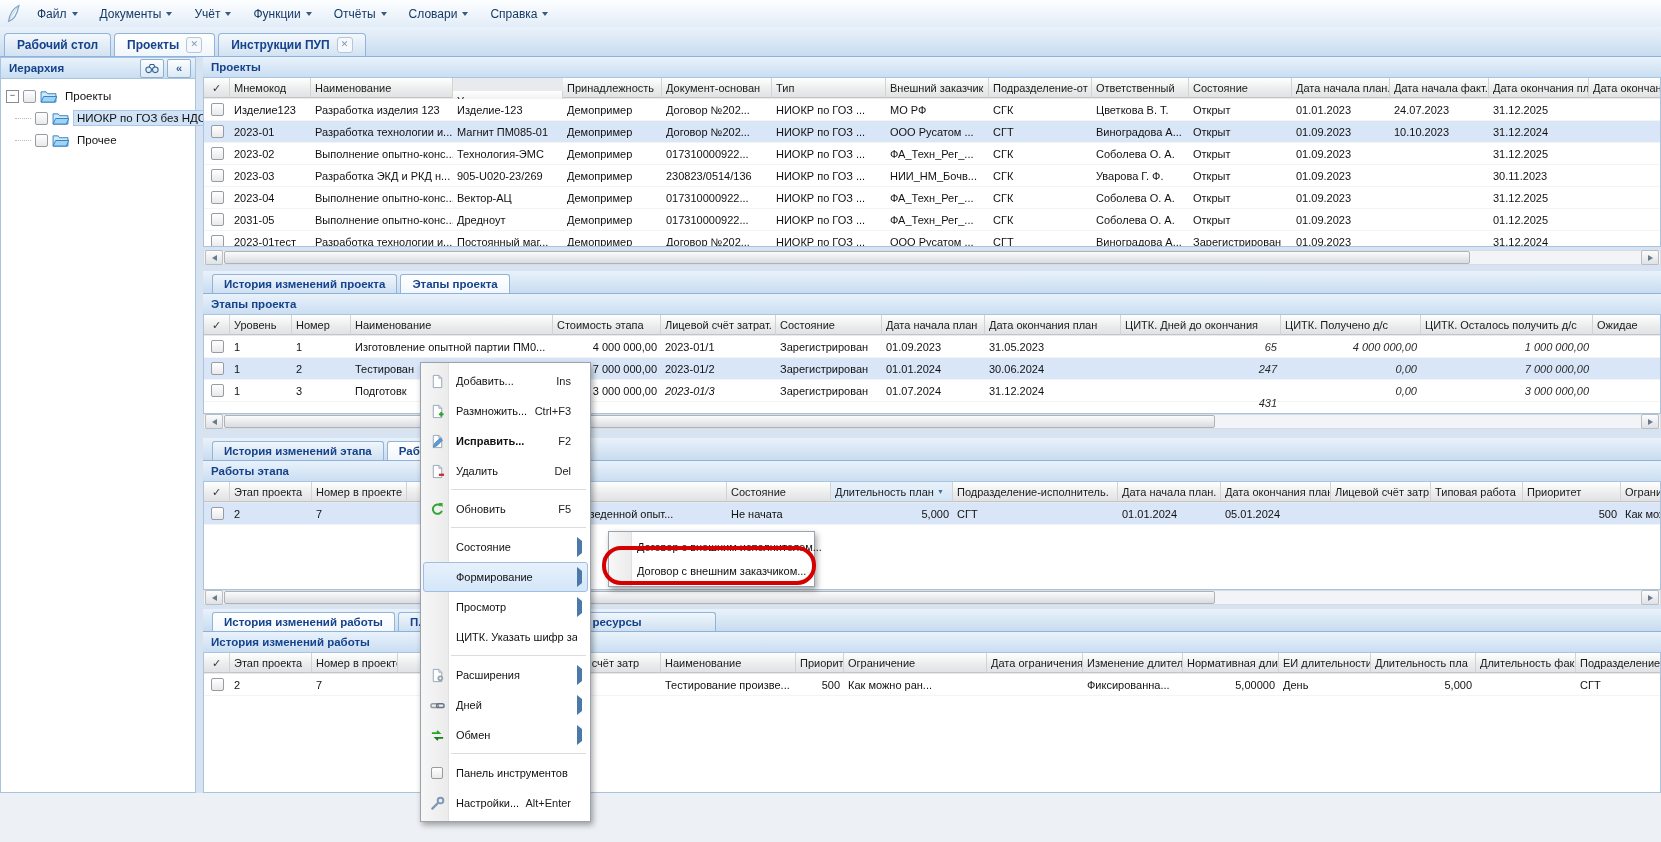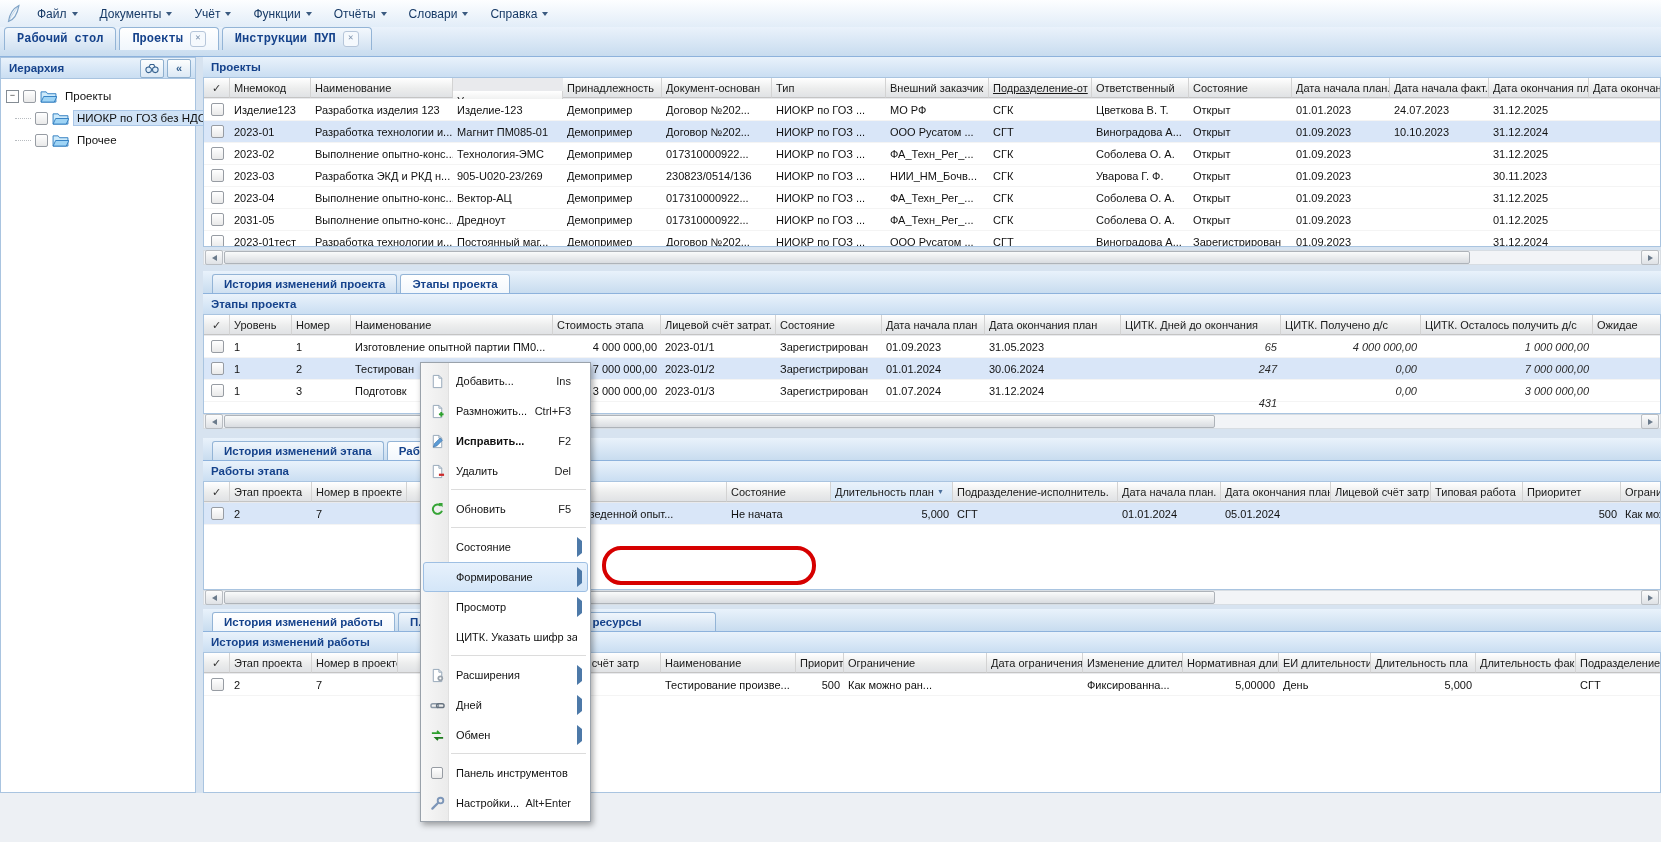--- a/index.html
+++ b/index.html
@@ -8,21 +8,21 @@
   
   .menubar{position:absolute;left:0;top:0;width:1661px;height:27px;
            background:linear-gradient(#fdfeff,#e2edf8);border-bottom:1px solid #bed3e8;
            display:flex;align-items:center;}
   .logo{width:26px;display:flex;justify-content:center;align-items:center;}
   .mbar-item{padding:3px 11px;color:#173a66;font-size:12px;display:flex;align-items:center;gap:5px;cursor:default;}
   .caret{width:0;height:0;border-left:3.5px solid transparent;border-right:3.5px solid transparent;border-top:4px solid #3a5a80;}
   
   .tabbar{position:absolute;left:0;top:27px;width:1661px;height:30px;
           background:linear-gradient(#eaf2fb,#c8dcef);border-bottom:1px solid #8db2dc;
-          display:flex;align-items:flex-start;padding-left:4px;box-sizing:border-box;font-family:Liberation Mono, monospace;}
+          display:flex;align-items:flex-end;padding-left:4px;box-sizing:border-box;}
   .tab{height:22px;line-height:22px;margin-right:3px;padding:0 12px;border:1px solid #93b4d6;border-bottom:none;
        border-radius:4px 4px 0 0;background:linear-gradient(#f3f8fd,#d2e2f2);
        color:#15428b;font-weight:bold;font-size:12px;display:flex;align-items:center;gap:7px;white-space:nowrap;}
   .tab.active{background:linear-gradient(#ffffff,#f0f6fc);}
   .closebox{width:14px;height:14px;border:1px solid #b6c6da;border-radius:3px;background:#f5f9fd;
             color:#8297b1;font-size:9px;line-height:12px;text-align:center;font-weight:normal;}
   
   .sidebar{position:absolute;left:0;top:57px;width:196px;height:736px;background:#fff;border:1px solid #a9c4e0;box-sizing:border-box;}
   .phead{height:21px;line-height:21px;background:linear-gradient(#e9f2fb,#cadef2);
          border-bottom:1px solid #a9c4e0;color:#15428b;font-weight:bold;padding-left:8px;font-size:11.5px;
@@ -231,21 +231,21 @@
       </div>
       <div class="hcell" style="width: 110px;">
         <span>Документ-основан</span>
       </div>
       <div class="hcell" style="width: 114px;">
         <span>Тип</span>
       </div>
       <div class="hcell" style="width: 103px;">
         <span>Внешний заказчик</span>
       </div>
-      <div class="hcell" style="width: 103px; text-decoration: underline;">
+      <div class="hcell" style="width: 103px;">
         <span>Подразделение-от</span>
       </div>
       <div class="hcell" style="width: 97px;">
         <span>Ответственный</span>
       </div>
       <div class="hcell" style="width: 103px;">
         <span>Состояние</span>
       </div>
       <div class="hcell" style="width: 98px;">
         <span>Дата начала план.</span>
@@ -491,21 +491,21 @@
         <div class="cell" style="width: 110px;"></div>
       </div>
       <div class="grow">
         <div class="cell" style="width: 26px;">
           <span class="cb"></span>
         </div>
         <div class="cell" style="width: 62px;">1</div>
         <div class="cell" style="width: 59px;">3</div>
         <div class="cell" style="width: 202px;">Подготовк</div>
         <div class="cell r" style="width: 108px;">3 000 000,00</div>
-        <div class="cell" style="width: 115px;">2023-01/3</div>
+        <div class="cell" style="width: 115px; font-style: italic;">2023-01/3</div>
         <div class="cell" style="width: 106px;">Зарегистрирован</div>
         <div class="cell" style="width: 103px;">01.07.2024</div>
         <div class="cell" style="width: 136px;">31.12.2024</div>
         <div class="cell r it" style="width: 160px; margin-top: 12px;">431</div>
         <div class="cell r it" style="width: 140px;">0,00</div>
         <div class="cell r it" style="width: 172px;">3 000 000,00</div>
         <div class="cell" style="width: 110px;"></div>
       </div>
     </div>
   <div class="hsb" style="left:203px;top:414px;">
@@ -813,15 +813,20 @@
             <path d="M2.5 13.5L8.5 7.5" stroke="#7d96b8" stroke-width="2.4" stroke-linecap="round"></path>
             <circle cx="11.2" cy="4.8" r="3" fill="none" stroke="#7d96b8" stroke-width="2"></circle>
           </svg>
         </span>
         <span class="mlabel">Настройки...</span>
         <span class="mshort">Alt+Enter</span>
         <span class="marr"></span>
       </div>
     </div>
 
+  <div class="smenu" id="smenu">
+      <div class="gutter"></div>
+      <div class="sitem">Договор с внешним исполнителем...</div>
+      <div class="sitem">Договор с внешним заказчиком...</div>
+    </div>
 
   <div class="redbox"></div>
 </div>
 
 </body></html>

